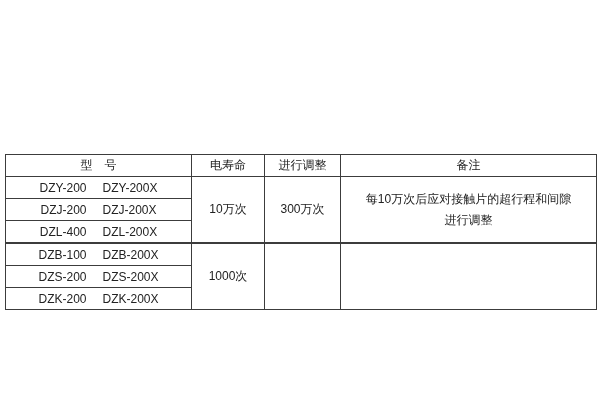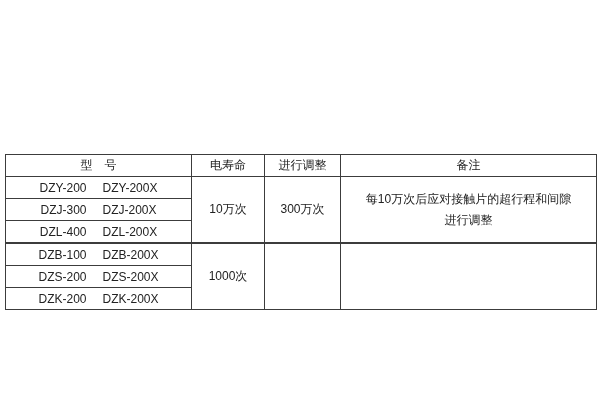--- a/index.html
+++ b/index.html
@@ -87,21 +87,21 @@
         <td rowspan="3">10万次</td>
         <td rowspan="3">300万次</td>
         <td rowspan="3" class="remarks">
           <div class="remark-line">每10万次后应对接触片的超行程和间隙</div>
           <div class="remark-line">进行调整</div>
         </td>
       </tr>
       <tr>
         <td>
           <div class="model-pair">
-            <span>DZJ-300</span>
+            <span>DZJ-200</span>
             <span>DZJ-200X</span>
           </div>
         </td>
       </tr>
       <tr>
         <td>
           <div class="model-pair">
             <span>DZL-400</span>
             <span>DZL-200X</span>
           </div>

